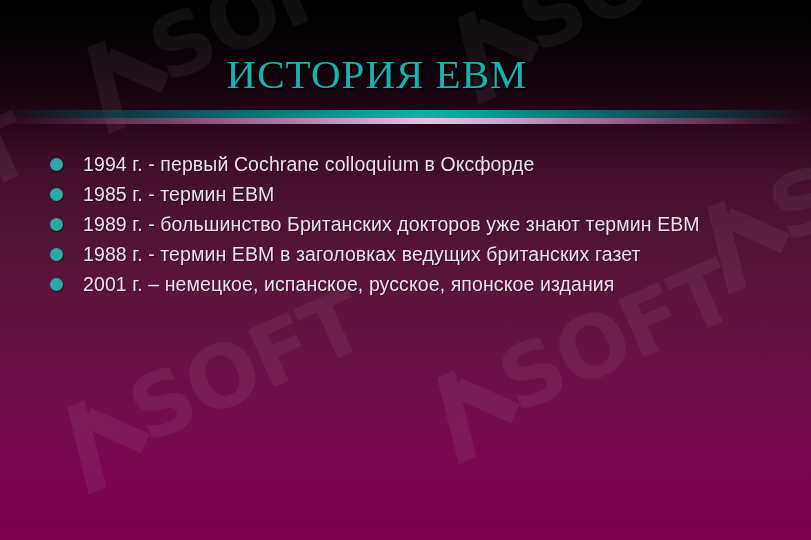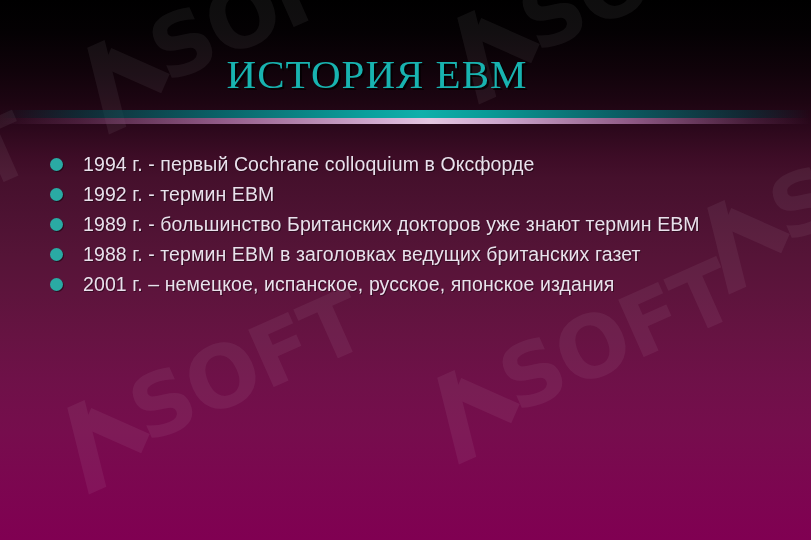--- a/index.html
+++ b/index.html
@@ -196,21 +196,21 @@
     <div class="band-pink"></div>
   </div>
 
   <div class="body-zone">
     <div class="bullet-row">
       <span class="bullet-dot"></span>
       <span class="bullet-text">1994 г. - первый Cochrane colloquium в Оксфорде</span>
     </div>
     <div class="bullet-row">
       <span class="bullet-dot"></span>
-      <span class="bullet-text">1992 г. - термин EBM</span>
+      <span class="bullet-text">1985 г. - термин EBM</span>
     </div>
     <div class="bullet-row">
       <span class="bullet-dot"></span>
       <span class="bullet-text">1989 г. - большинство Британских докторов уже знают термин EBM</span>
     </div>
     <div class="bullet-row">
       <span class="bullet-dot"></span>
       <span class="bullet-text">1988 г. - термин EBM в заголовках ведущих британских газет</span>
     </div>
     <div class="bullet-row">

